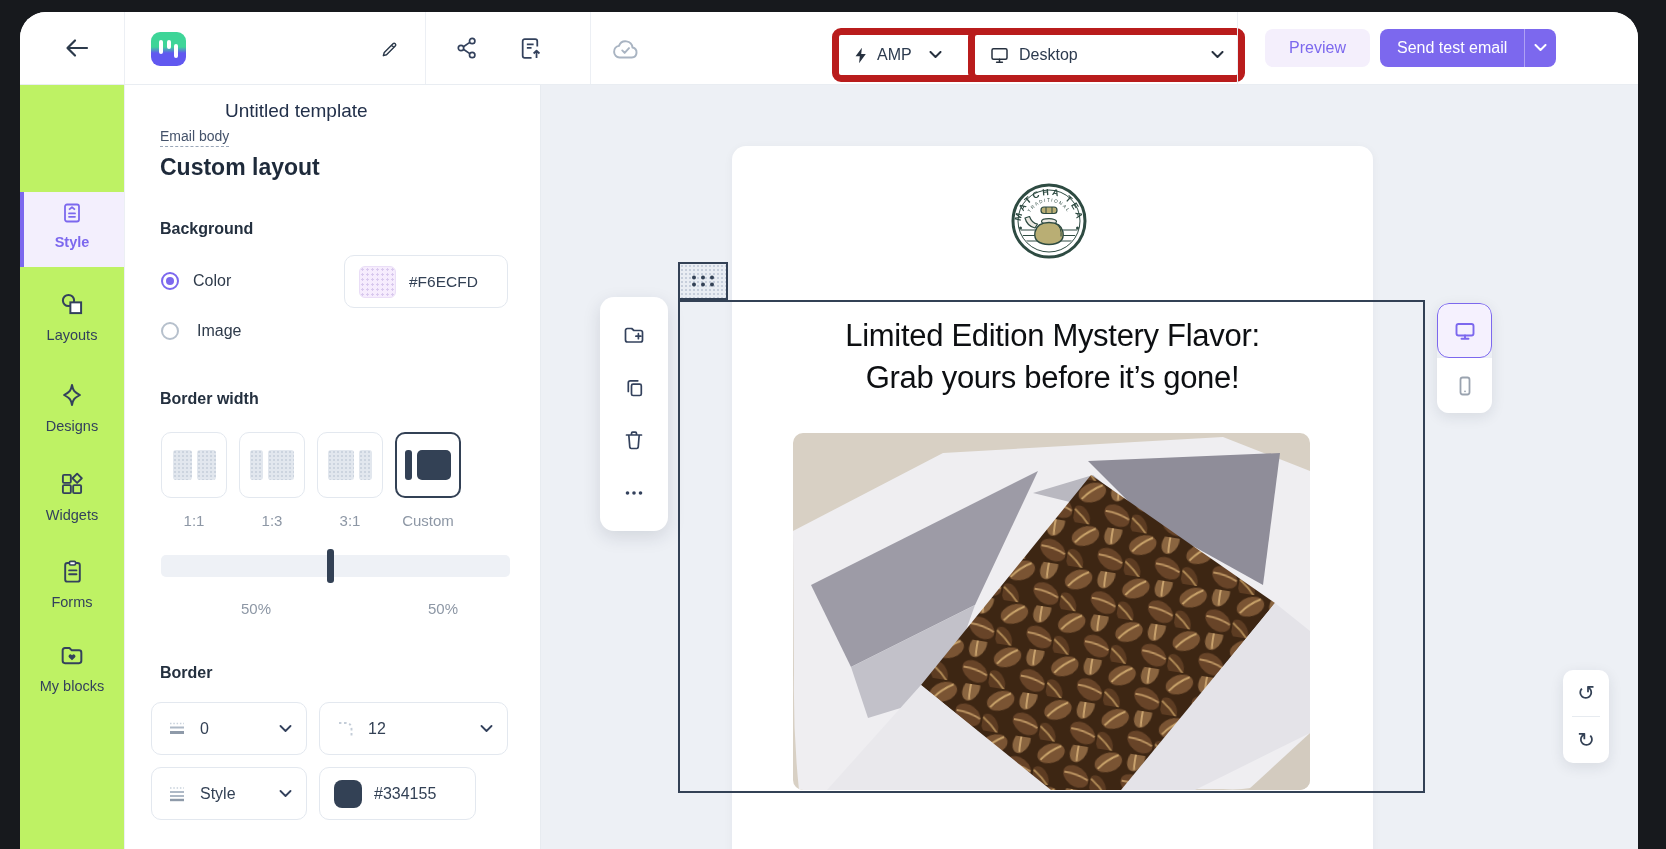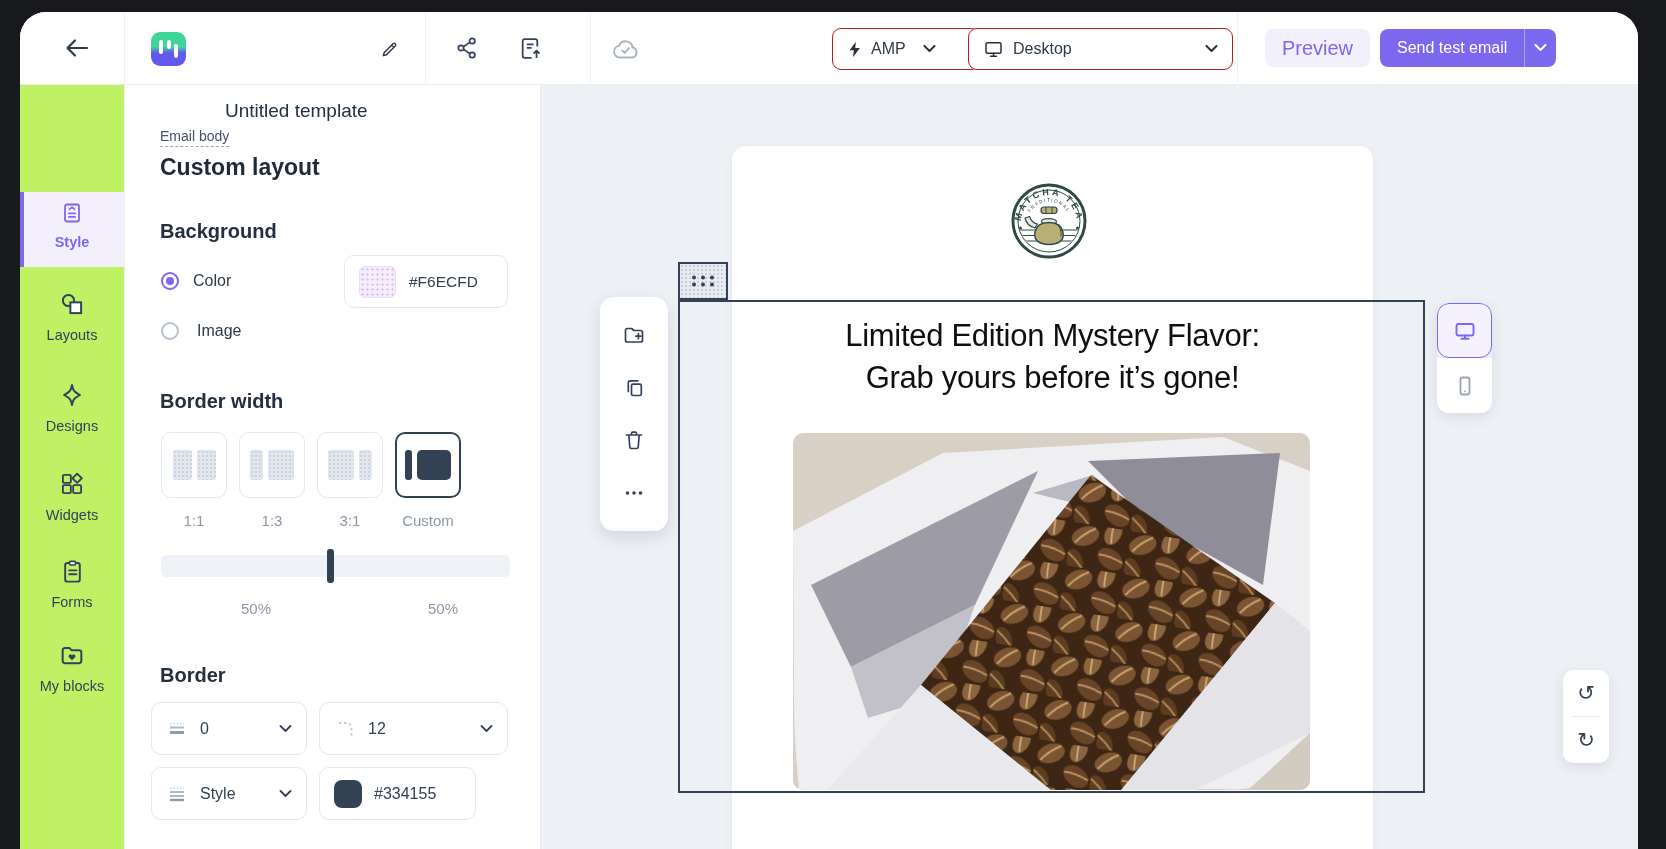--- a/index.html
+++ b/index.html
@@ -8,38 +8,38 @@
   .window{position:absolute;left:20px;top:12px;width:1618px;height:837px;background:#fff;
     border-radius:26px 26px 0 0;overflow:hidden;}
   
   .topbar{position:absolute;left:0;top:0;width:100%;height:72px;background:#fff;border-bottom:1px solid #e9edf2;z-index:30;}
   .vdiv{position:absolute;top:0;width:1px;height:72px;background:#eceff4;}
   .iconbtn{display:flex;align-items:center;justify-content:center;cursor:pointer;}
   .title{font-size:19px;color:#22304a;font-weight:500;}
   .logo{position:absolute;left:131px;top:20px;width:35px;height:34px;border-radius:9px;
     background:linear-gradient(180deg,#3ed598 0%,#3ed598 44%,#6158f0 62%,#6158f0 100%);}
   .logo span{position:absolute;width:4px;background:#fff;border-radius:2px;}
-  .pillbtn{position:absolute;display:flex;align-items:center;gap:9px;border:1px solid #b91c1c;border-radius:9px;
+  .pillbtn{position:absolute;display:flex;align-items:center;gap:9px;border:7px solid #b91c1c;border-radius:9px;
     background:#fff;padding:0 14px;height:40px;font-size:16px;color:#2c3a4e;cursor:pointer;}
   .preview{position:absolute;left:1245px;top:17px;width:105px;height:38px;border-radius:8px;background:#f4effc;
-    color:#7c68ee;font-size:20px;display:flex;align-items:center;justify-content:center;cursor:pointer;}
+    color:#7c68ee;font-size:16px;display:flex;align-items:center;justify-content:center;cursor:pointer;}
   .sendwrap{position:absolute;left:1360px;top:17px;height:38px;display:flex;border-radius:8px;overflow:hidden;}
   .send{background:#7c68ee;color:#fff;font-size:16px;display:flex;align-items:center;padding:0 17px;cursor:pointer;}
   .sendchev{background:#7c68ee;border-left:1px solid rgba(255,255,255,.38);width:31px;display:flex;align-items:center;justify-content:center;cursor:pointer;}
   
   .rail{position:absolute;left:0;top:72px;width:104px;bottom:0;background:#bef264;border-right:1px solid #eceff4;z-index:20;}
   .rail-item{position:absolute;left:0;width:104px;text-align:center;cursor:pointer;}
   .rail-item .lbl{font-size:14.5px;color:#33415c;display:block;margin-top:5px;}
   .rail-active-bg{position:absolute;left:0;top:108px;width:104px;height:75px;background:#f3effd;border-left:4px solid #7c68ee;box-sizing:border-box;}
   .rail-item.active .lbl{color:#7c68ee;font-weight:600;}
   
   .panel{position:absolute;left:105px;top:72px;width:415px;bottom:0;background:#fff;border-right:1px solid #e7ebf0;z-index:10;}
   .crumb{position:absolute;left:35px;top:44px;font-size:14px;color:#44526a;border-bottom:1px dashed #9aa7b8;padding-bottom:2px;cursor:pointer;}
   .paneltitle{position:absolute;left:35px;top:70px;font-size:23px;font-weight:700;color:#1e2a3a;}
-  .sechead{font-size:20px;font-weight:700;color:#24303f;}
+  .sechead{font-size:16px;font-weight:700;color:#24303f;}
   .radio{width:18px;height:18px;border-radius:50%;box-sizing:border-box;display:inline-block;}
   .radio.on{border:2px solid #7c68ee;position:relative;}
   .radio.on:after{content:"";position:absolute;left:3px;top:3px;width:8px;height:8px;border-radius:50%;background:#7c68ee;}
   .radio.off{border:2px solid #b6c0cc;}
   .radlbl{font-size:16px;color:#2e3a4a;}
   .colorbox{position:absolute;left:219px;top:171px;width:164px;height:53px;border:1px solid #e3e8ef;border-radius:10px;
     display:flex;align-items:center;gap:13px;padding-left:14px;box-sizing:border-box;cursor:pointer;background:#fff;}
   .dotted{background-image:radial-gradient(#d9c9ee 1px,transparent 1.2px);background-size:5px 5px;}
   .swatch-l{width:35px;height:30px;border-radius:6px;background-color:#f6ecfd;border:1px solid #eadef7;}
   .hexval{font-size:15.5px;color:#33415 5;color:#334155;}

